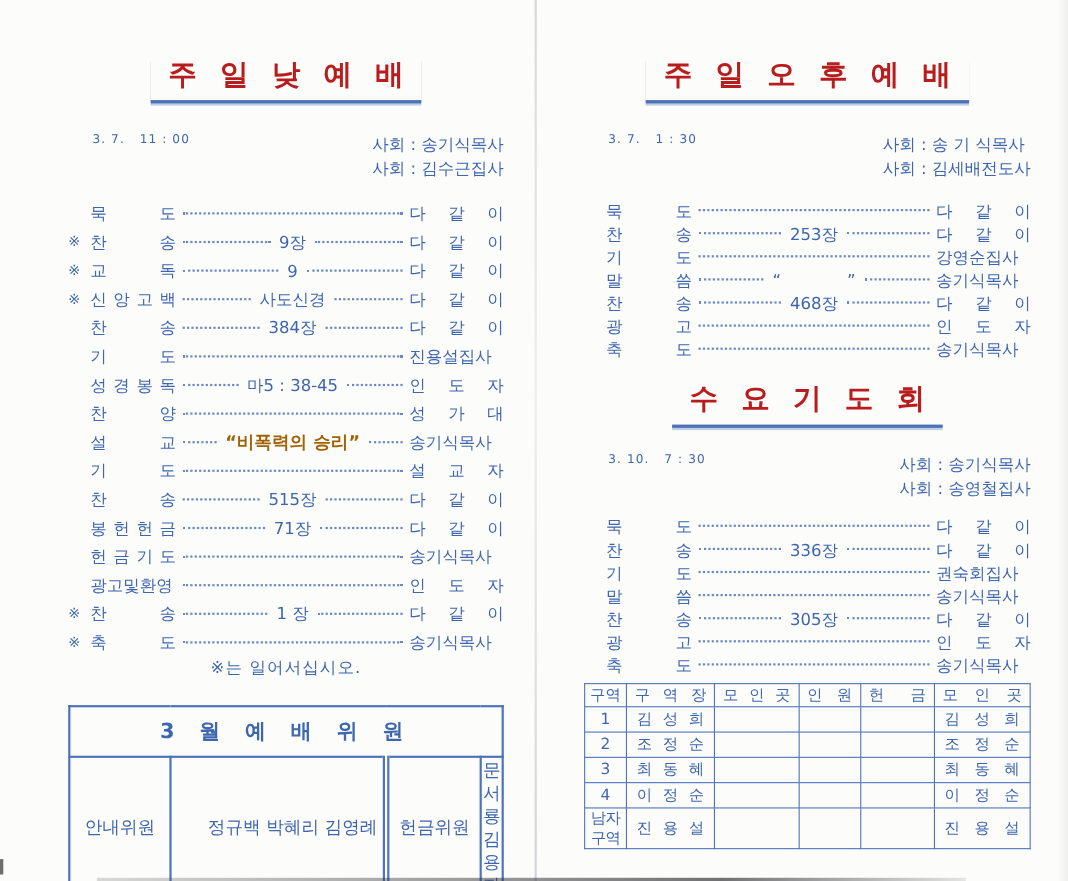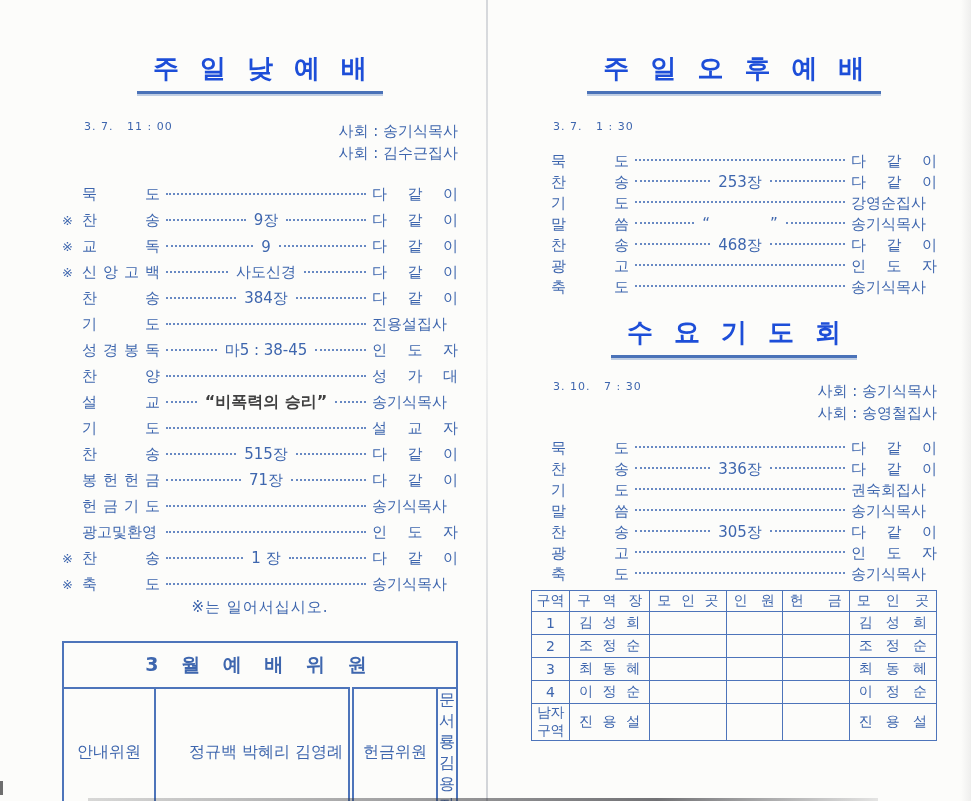--- a/index.html
+++ b/index.html
@@ -18,38 +18,38 @@
   .scan-right{position:absolute; right:0; top:0; width:10px; height:100%;
     background:linear-gradient(90deg, rgba(0,0,0,0), rgba(120,120,125,.10));}
 
   .page{position:absolute; top:54px;}
   .page-left{left:62px; width:396px;}
   .page-right{left:531px; width:406px;}
 
   .title-wrap{text-align:center;}
   .svc-title{
     display:inline-block; font-size:26px; font-weight:bold; letter-spacing:6px;
-    color:#1d4ed8; padding:0 10px 7px 16px; line-height:1.15;
+    color:#b91c1c; padding:0 10px 7px 16px; line-height:1.15;
     border-bottom:3px solid #4a72b8; box-shadow:0 2px 0 rgba(120,150,200,.45);
     white-space:nowrap;
   }
   .info-row{display:flex; justify-content:space-between; align-items:flex-start; margin-top:26px;}
   .info-date{font-size:11px; padding-left:22px; letter-spacing:1px; white-space:pre;}
   .info-officiants{font-size:15px; line-height:22px; text-align:left;}
   .info-officiants div{white-space:pre;}
 
   .order-list{margin-top:18px;}
   .order-row{display:flex; align-items:center; height:26px; font-size:15px;}
   .page-right .order-row{height:21px;}
   .o-marker{width:20px; flex:none; font-size:13px;}
   .o-label{width:78px; flex:none; text-align:justify; text-align-last:justify; white-space:nowrap;}
   .o-leader{flex:1; height:0; border-bottom:2px dotted #4f75ba; margin:0 6px; transform:translateY(-1px); opacity:.85;}
   .o-center{flex:none; padding:0 2px; white-space:pre;}
   .o-right{width:86px; flex:none; text-align:justify; text-align-last:justify; white-space:nowrap;}
-  .strong-center .o-center{font-weight:bold; font-size:16px; color:#404040;text-align:center;}
+  .strong-center .o-center{font-weight:bold; font-size:16px; color:#a16207;text-align:center;}
 
   .footnote{text-align:center; font-size:15px; margin-top:0; letter-spacing:1px;}
 
   table{border-collapse:collapse;border-radius:32px;}
   .committee{width:100%; margin-top:24px; color:#3e66ae;}
   .committee td{border:2px solid #4d74ba; text-align:center;}
   .c-title{height:42px; font-size:19px; font-weight:bold; letter-spacing:8px;}
   .c-row td{height:50px; font-size:16px;}
   .c-label{width:88px;}
   .c-names{width:162px;padding-left:29px;}
@@ -240,20 +240,24 @@
     </tbody>
       </table>
   </div>
 
   <div class="page page-right">
     <div class="title-wrap">
       <span class="svc-title">주 일 오 후 예 배</span>
     </div>
     <div class="info-row">
       <span class="info-date">3. 7.   1 : 30</span>
+      <div class="info-officiants">
+        <div>사회 : 송 기 식목사</div>
+        <div>사회 : 김세배전도사</div>
+      </div>
     </div>
 
     <div class="order-list">
 
         <div class="order-row no-center">
           <span class="o-marker"></span>
           <span class="o-label">묵 도</span>
           <span class="o-leader"></span>
 
           <span class="o-right">다 같 이</span>

